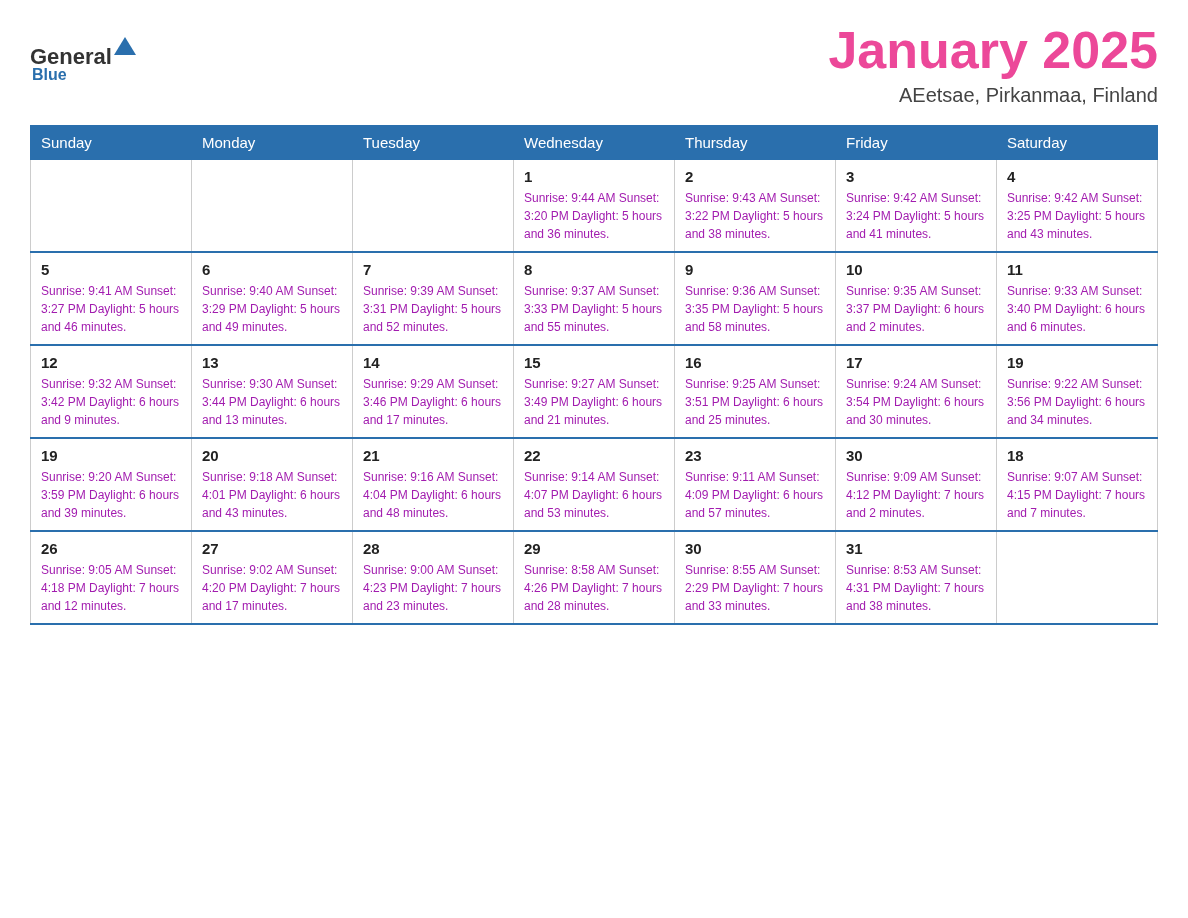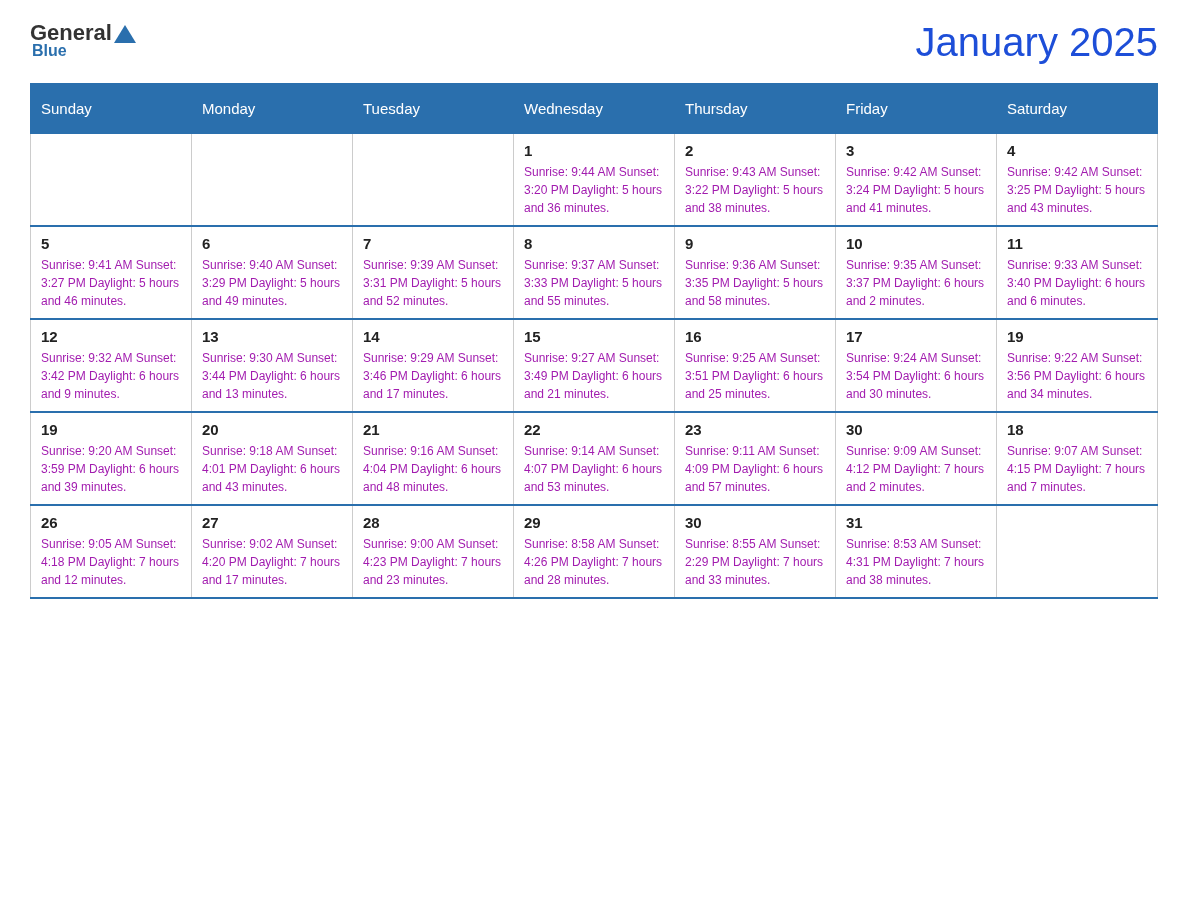--- a/index.html
+++ b/index.html
@@ -18,47 +18,48 @@
     }
     .logo {
       display: flex;
       align-items: center;
       gap: 4px;
     }
     .logo-text-general {
       font-size: 22px;
       font-weight: bold;
       color: #333;
+      margin-top: 24px;
     }
     .logo-text-blue {
       font-size: 16px;
       font-weight: bold;
       color: #2a6fad;
     }
     .title-area {
       text-align: right;
     }
     .calendar-title {
-      font-size: 40px;
-      font-weight: normal;
-      color: #1d4ed8;
+      font-size: 52px;
+      font-weight: bold;
+      color: #ec4899;
     }
     .calendar-subtitle {
       font-size: 20px;
       color: #444;
       margin-top: 4px;
     }
     table {
       width: 100%;
       border-collapse: collapse;
     }
     thead tr th {
       background-color: #2a6fad;
       color: #fff;
-      padding: 16px 10px;
+      padding: 8px 10px;
       text-align: left;
       font-size: 15px;
       font-weight: normal;
       border: 1px solid #2a6fad;
     }
     tbody tr td {
       vertical-align: top;
       padding: 8px 10px;
       border: 1px solid #ccc;
       width: 14.28%;
@@ -92,20 +93,21 @@
         <span class="logo-text-general">General</span>
         <svg width="22" height="22" viewBox="0 0 22 22" style="margin-left:2px; margin-top:2px;">
           <polygon points="11,2 22,20 0,20" fill="#2a6fad"></polygon>
         </svg>
       </div>
       <span class="logo-text-blue" style="margin-top:-4px; margin-left:2px;">Blue</span>
     </div>
   </div>
   <div class="title-area">
     <div class="calendar-title">January 2025</div>
+    <div class="calendar-subtitle">AEetsae, Pirkanmaa, Finland</div>
   </div>
 </div>
 
 <table>
   <thead>
     <tr>
       <th>Sunday</th>
       <th>Monday</th>
       <th>Tuesday</th>
       <th>Wednesday</th>

